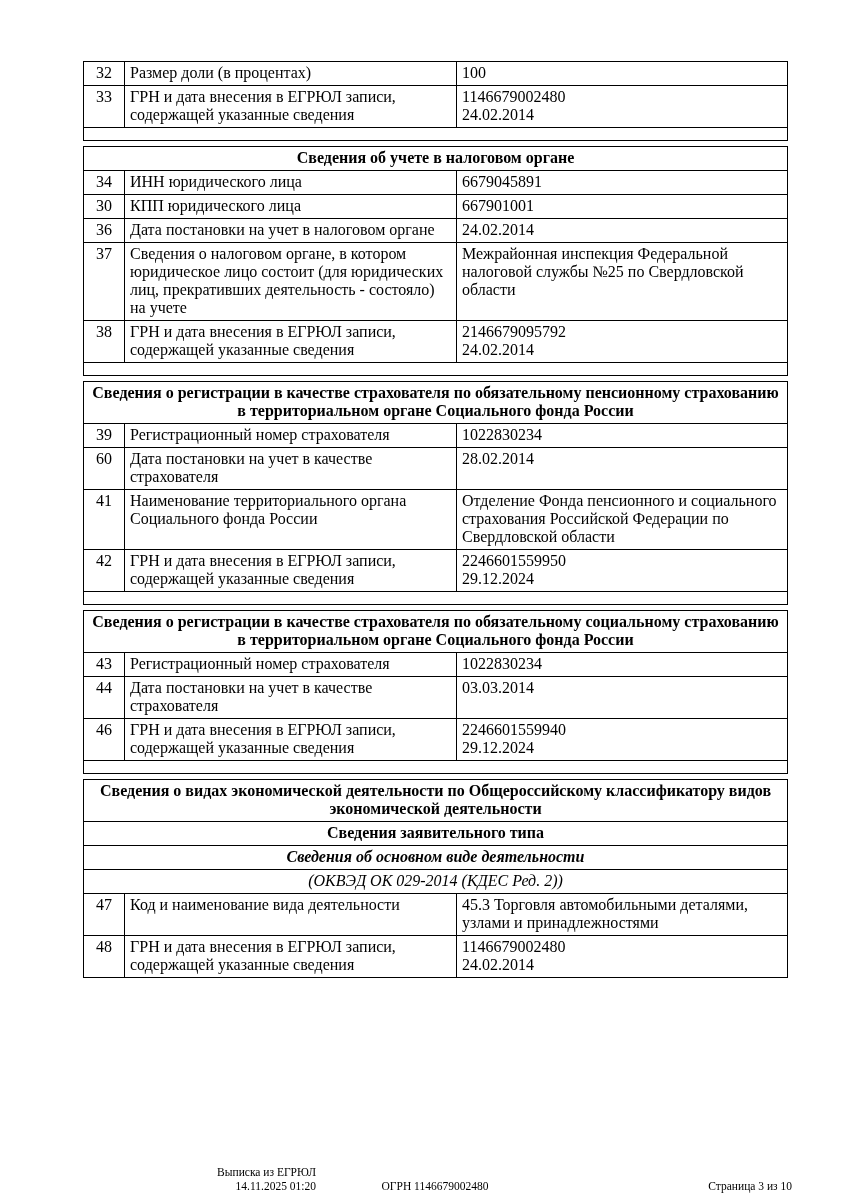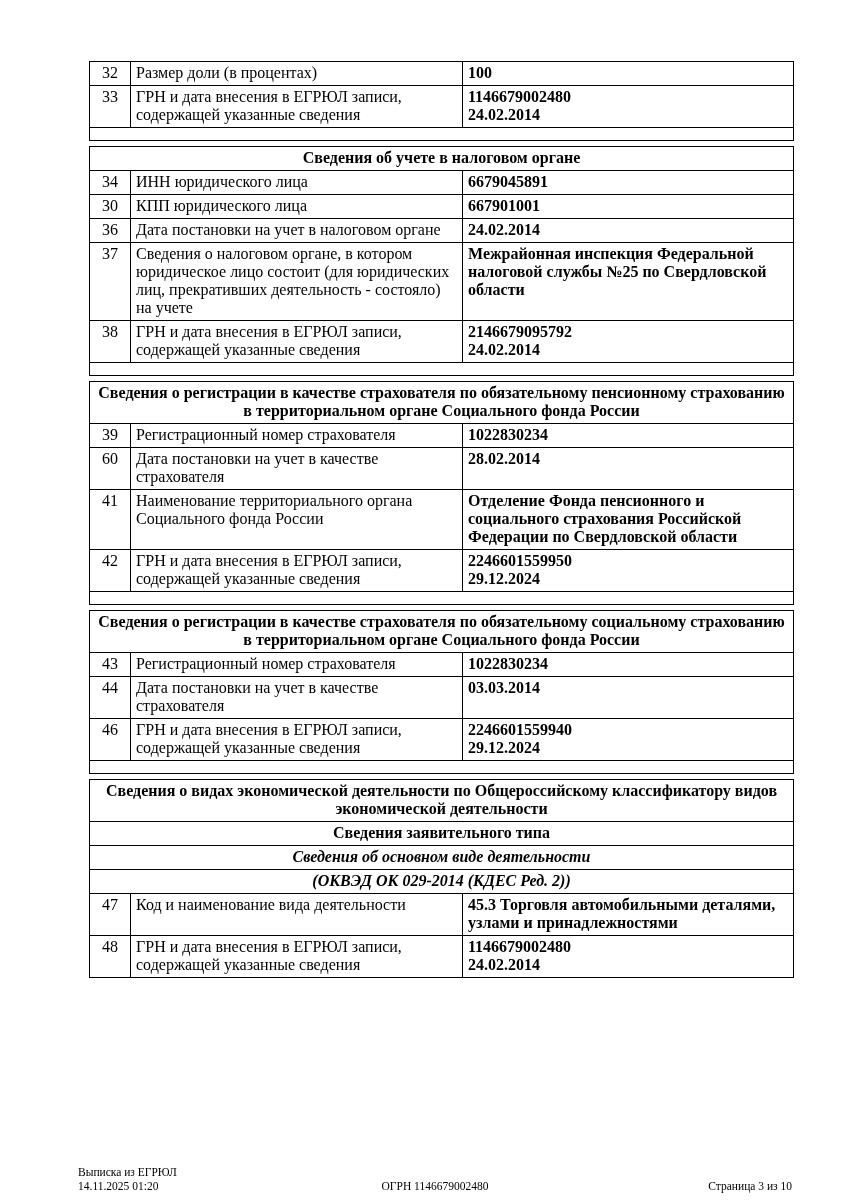--- a/index.html
+++ b/index.html
@@ -9,21 +9,21 @@
     width: 848px;
     height: 1200px;
     background: #ffffff;
     font-family: "Liberation Serif", "DejaVu Serif", serif;
     color: #000000;
     overflow: hidden;
     margin: 0 auto;
   }
   .content {
     position: absolute;
-    left: 89px;
+    left: 83px;
     top: 61px;
     width: 704px;
   }
   table.sec {
     border-collapse: collapse;
     table-layout: fixed;
     width: 704px;
     margin-bottom: 5px;
   }
   table.sec td {
@@ -39,34 +39,34 @@
     padding-left: 1px;
     padding-right: 1px;
   }
   td.title {
     text-align: center;
     font-weight: bold;
     padding-top: 1px;
     padding-bottom: 2px;
   }
   td.title.bold-italic { font-style: italic; text-align: center; }
-  td.title.plain-italic { font-weight: bold; font-style: italic; }
+  td.title.plain-italic { font-weight: normal; font-style: italic; }
   tr.spacer td { height: 13px; padding: 0; }
-  .val { white-space: pre-line; font-weight: bold; }
+  .val { white-space: pre-line; }
   .footer {
     position: absolute;
     left: 78px;
     right: 56px;
     top: 1135px;
     display: flex;
     align-items: flex-end;
     font-size: 11.5px;
     line-height: 14px;
   }
-  .f-left  { flex: 1; text-align: left; }
+  .f-left  { flex: 1; text-align: right; }
   .f-center{ flex: 1; text-align: center; }
   .f-right { flex: 1; text-align: right; margin-top: 44px; }
 </style>
 </head>
 <body>
 
 <div class="page">
   <div class="content">
 
     <table class="sec">

